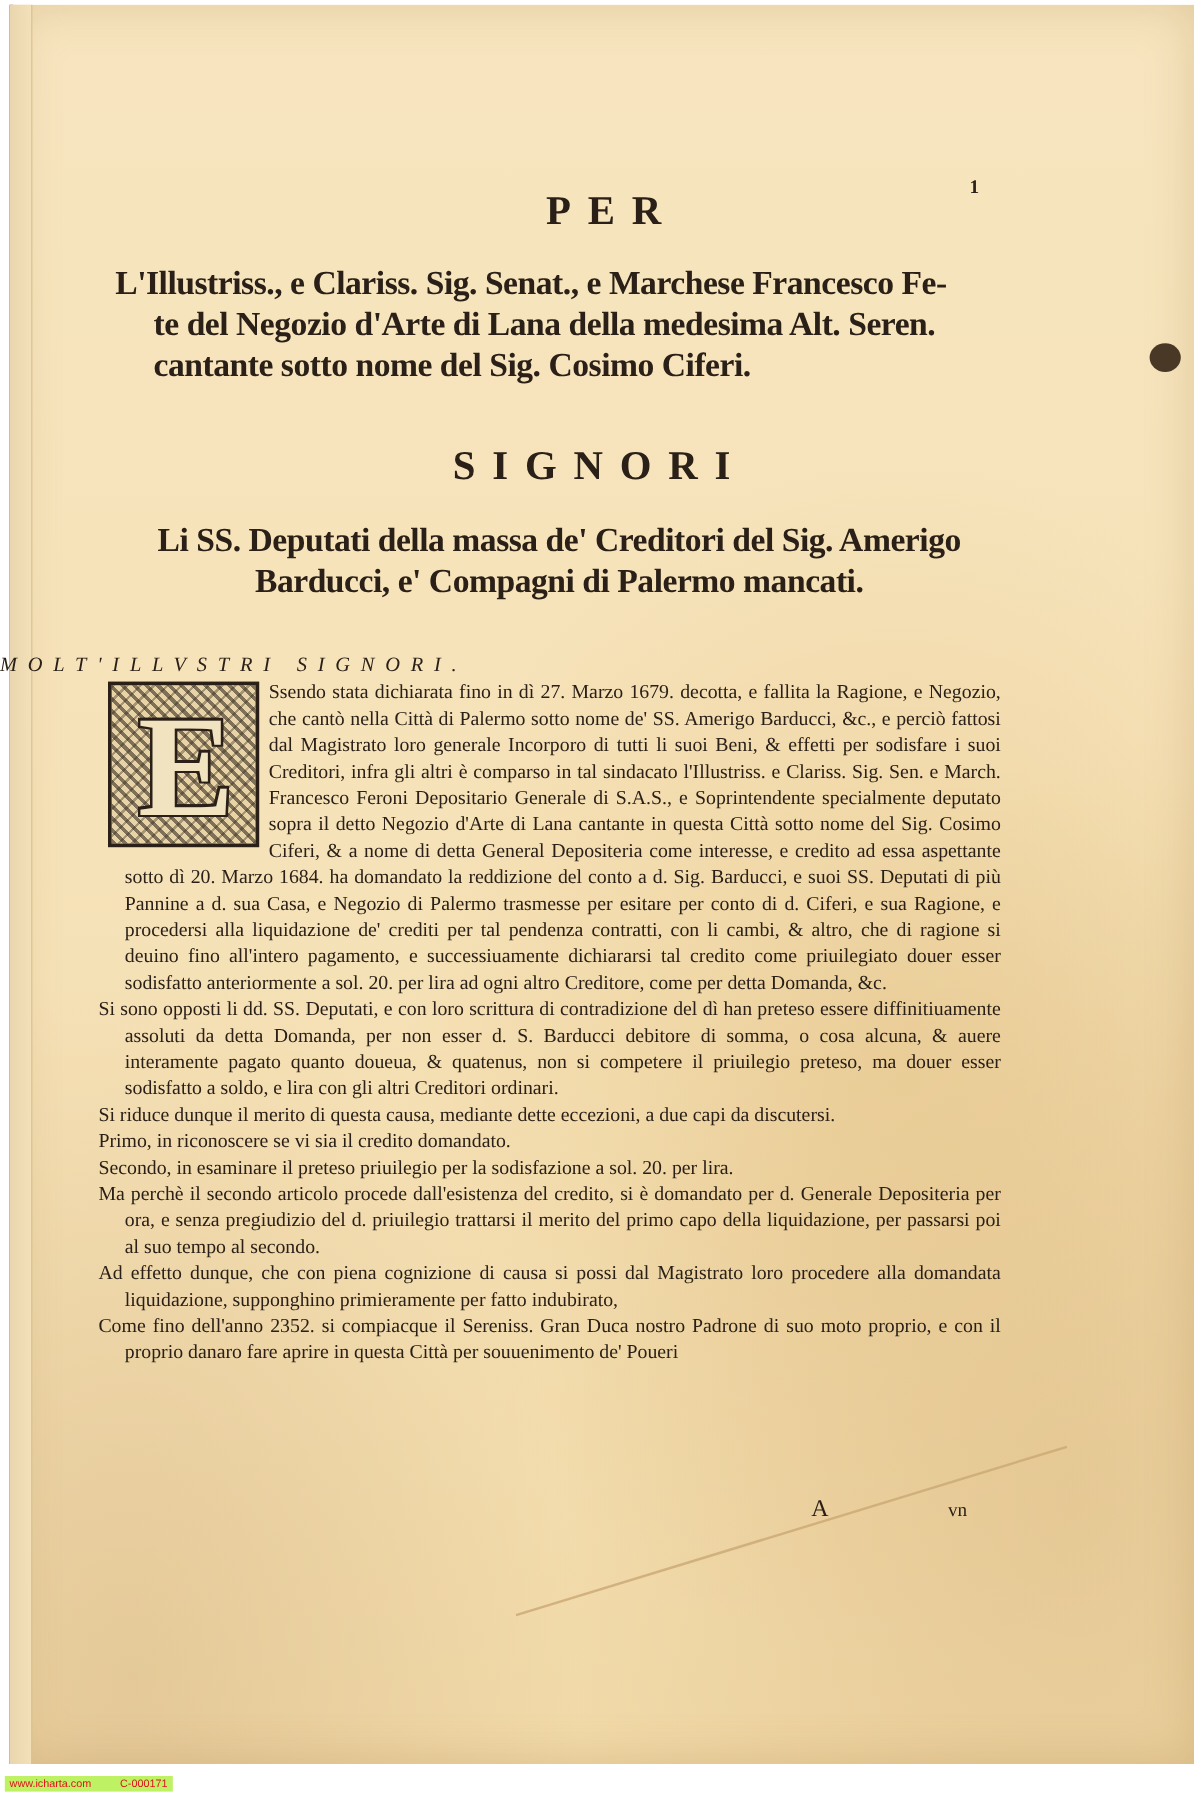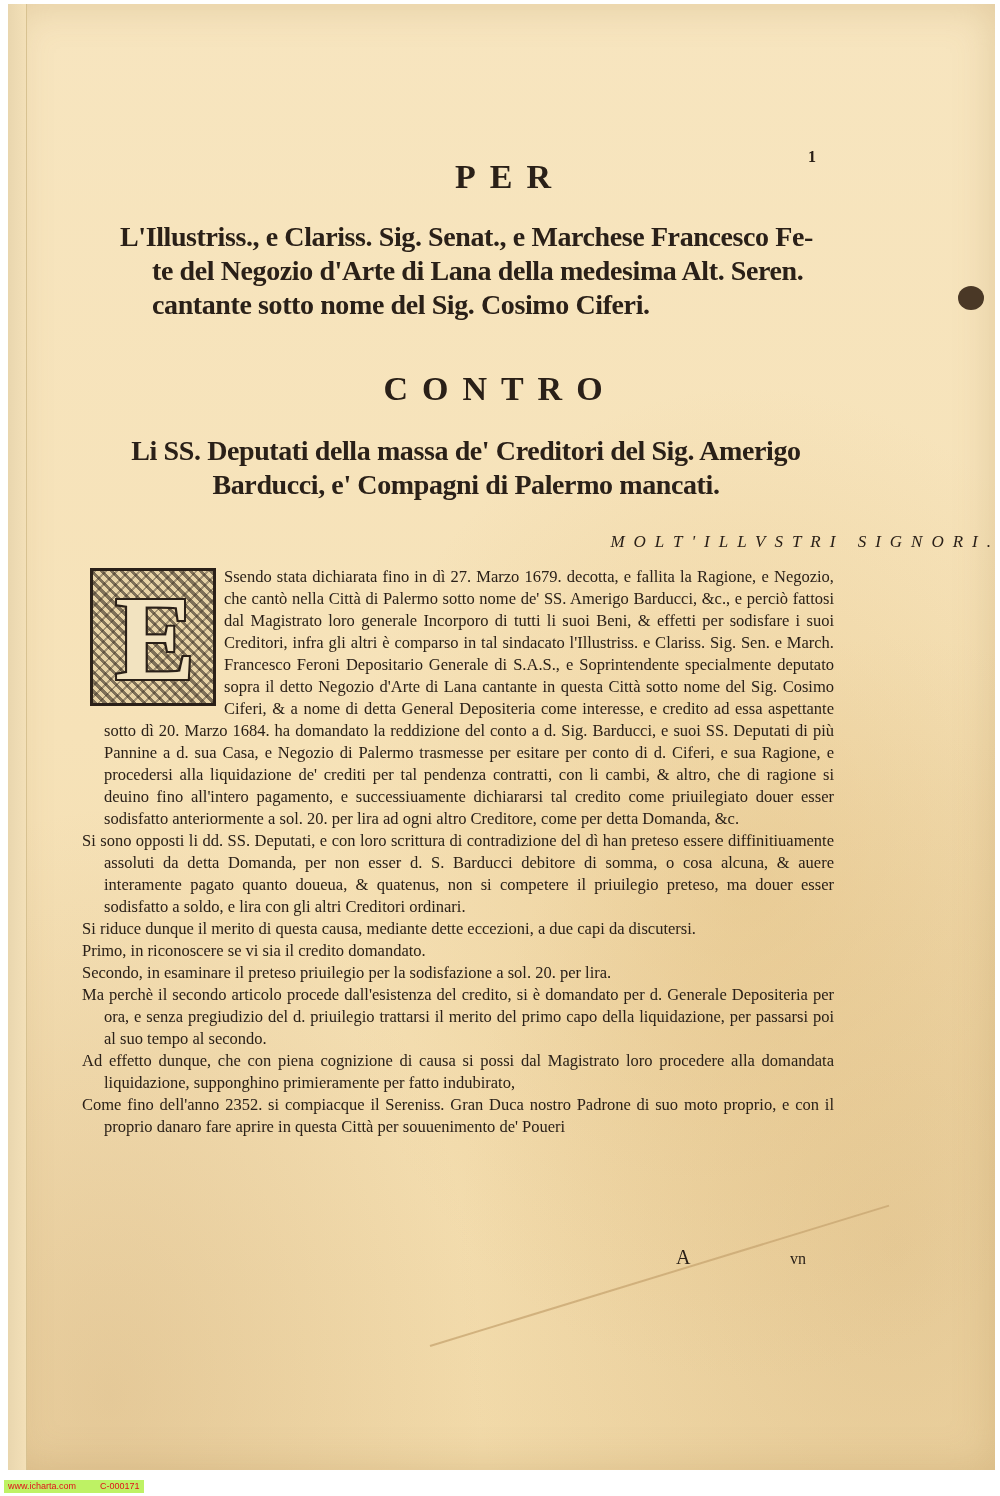--- a/index.html
+++ b/index.html
@@ -41,25 +41,25 @@
     position: absolute; left: 0; width: 1000px; text-align: center;
     font-weight: bold; letter-spacing: 14px;
   }
   .per { top: 158px; font-size: 34px; padding-left: 10px; }
   .contro { top: 370px; font-size: 34px; }
   .party {
     position: absolute; font-weight: bold; font-size: 28px; line-height: 34px;
     text-align: justify; letter-spacing: -0.4px;
   }
   .party-pro { left: 96px; top: 220px; width: 745px; }
-  .party-pro .line { display: block; margin-left: 24px; }
+  .party-pro .line { display: block; }
   .party-pro .indent { padding-left: 32px; }
   .party-contra { left: 96px; top: 434px; width: 740px; text-align: center; }
   .salutation {
-    position: absolute; left: 0; width: 1000px; top: 532px; text-align: right;
+    position: absolute; left: 0; width: 1000px; top: 544px; text-align: left;
     font-style: italic; font-size: 17px; letter-spacing: 9px;
   }
   .body-text {
     position: absolute; left: 104px; top: 566px; width: 730px;
     font-size: 16.5px; line-height: 22px; text-align: justify;
   }
   .dropcap {
     float: left; width: 126px; height: 138px; margin: 2px 8px 0 -14px;
     border: 3px solid #2a2018; box-sizing: border-box;
     background:
@@ -98,21 +98,21 @@
 <div class="page-number">1</div>
 
 <div class="heading per">PER</div>
 
 <div class="party party-pro">
   <span class="line">L'Illustriss., e Clariss. Sig. Senat., e Marchese Francesco Fe-</span>
   <span class="line indent">te del Negozio d'Arte di Lana della medesima Alt. Seren.</span>
   <span class="line indent">cantante sotto nome del Sig. Cosimo Ciferi.</span>
 </div>
 
-<div class="heading contro">CONTRO</div>
+<div class="heading contro">SIGNORI</div>
 
 <div class="party party-contra">
   <div>Li SS. Deputati della massa de' Creditori del Sig. Amerigo</div>
   <div>Barducci, e' Compagni di Palermo mancati.</div>
 </div>
 
 <div class="salutation">MOLT'ILLVSTRI SIGNORI.</div>
 
 <div class="body-text">
   <div class="dropcap">

